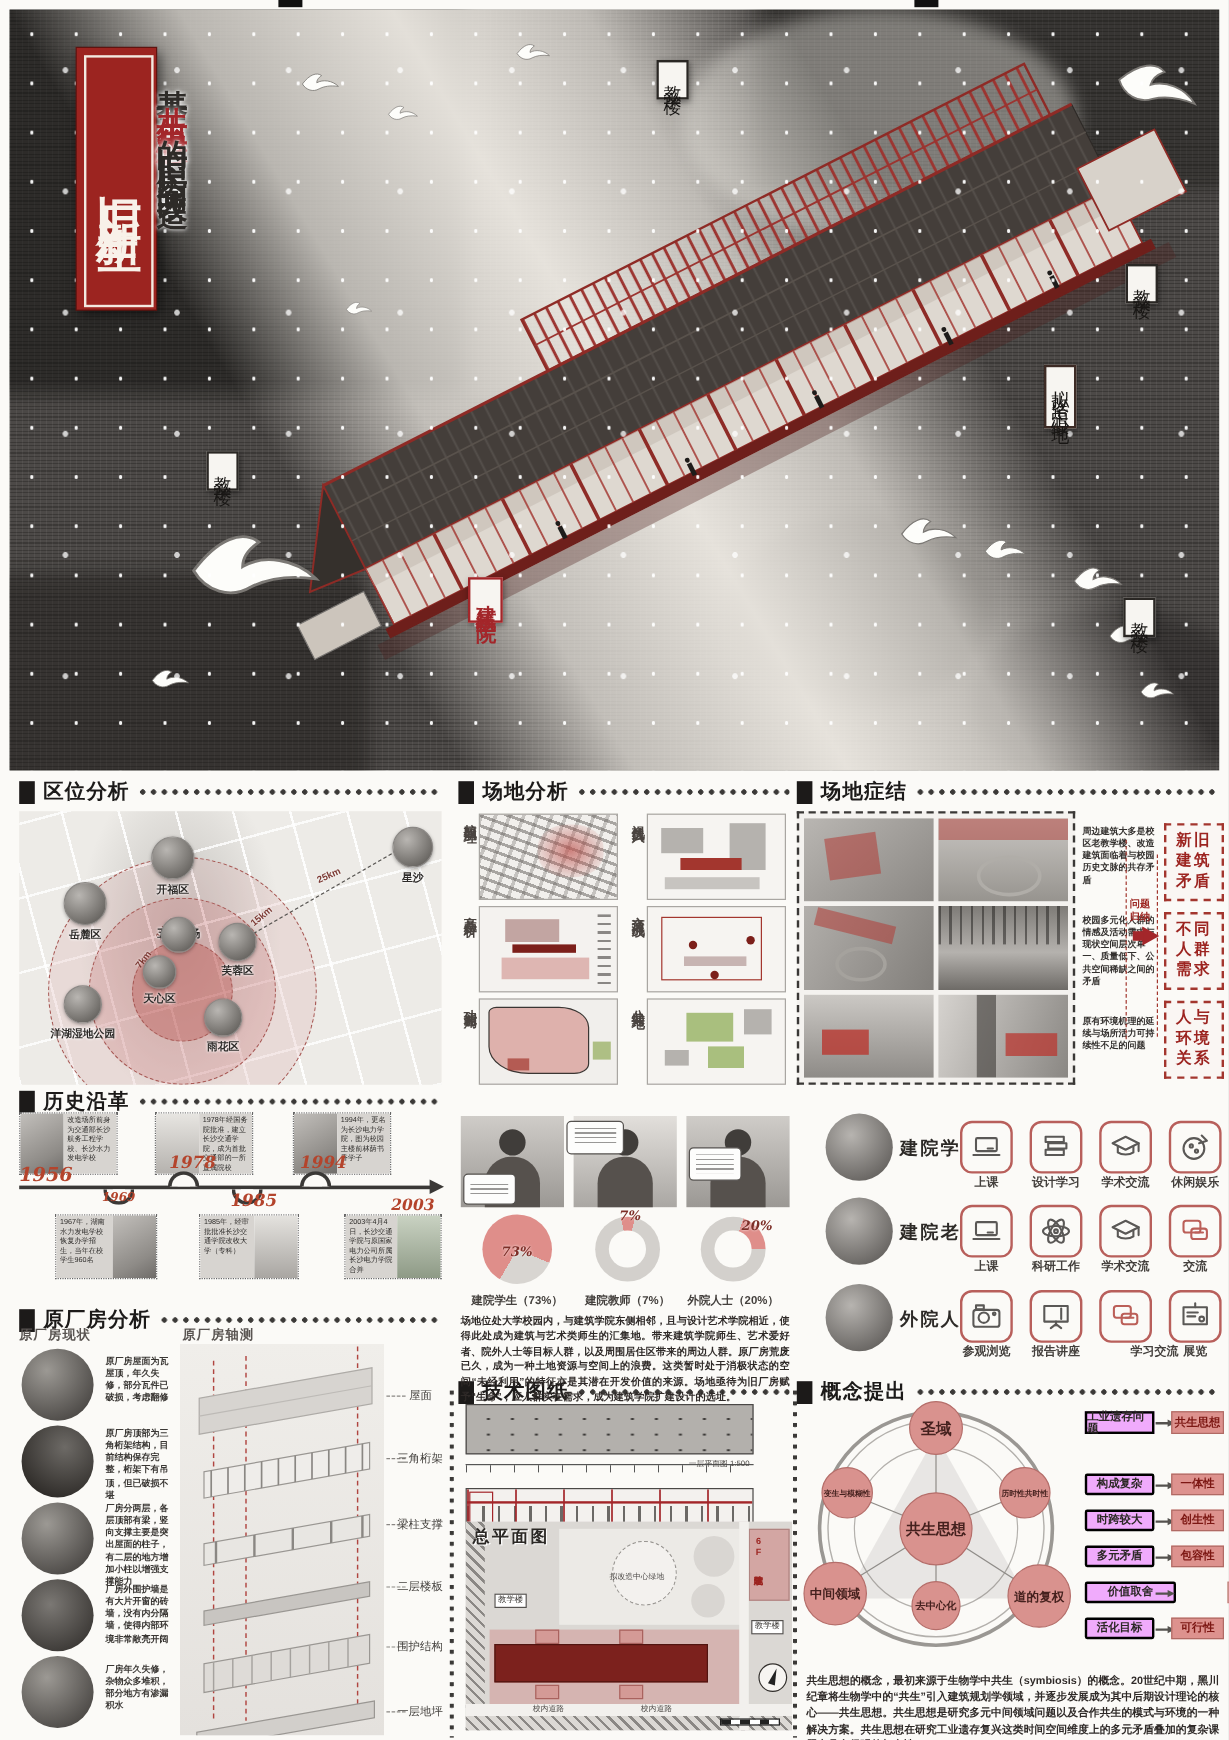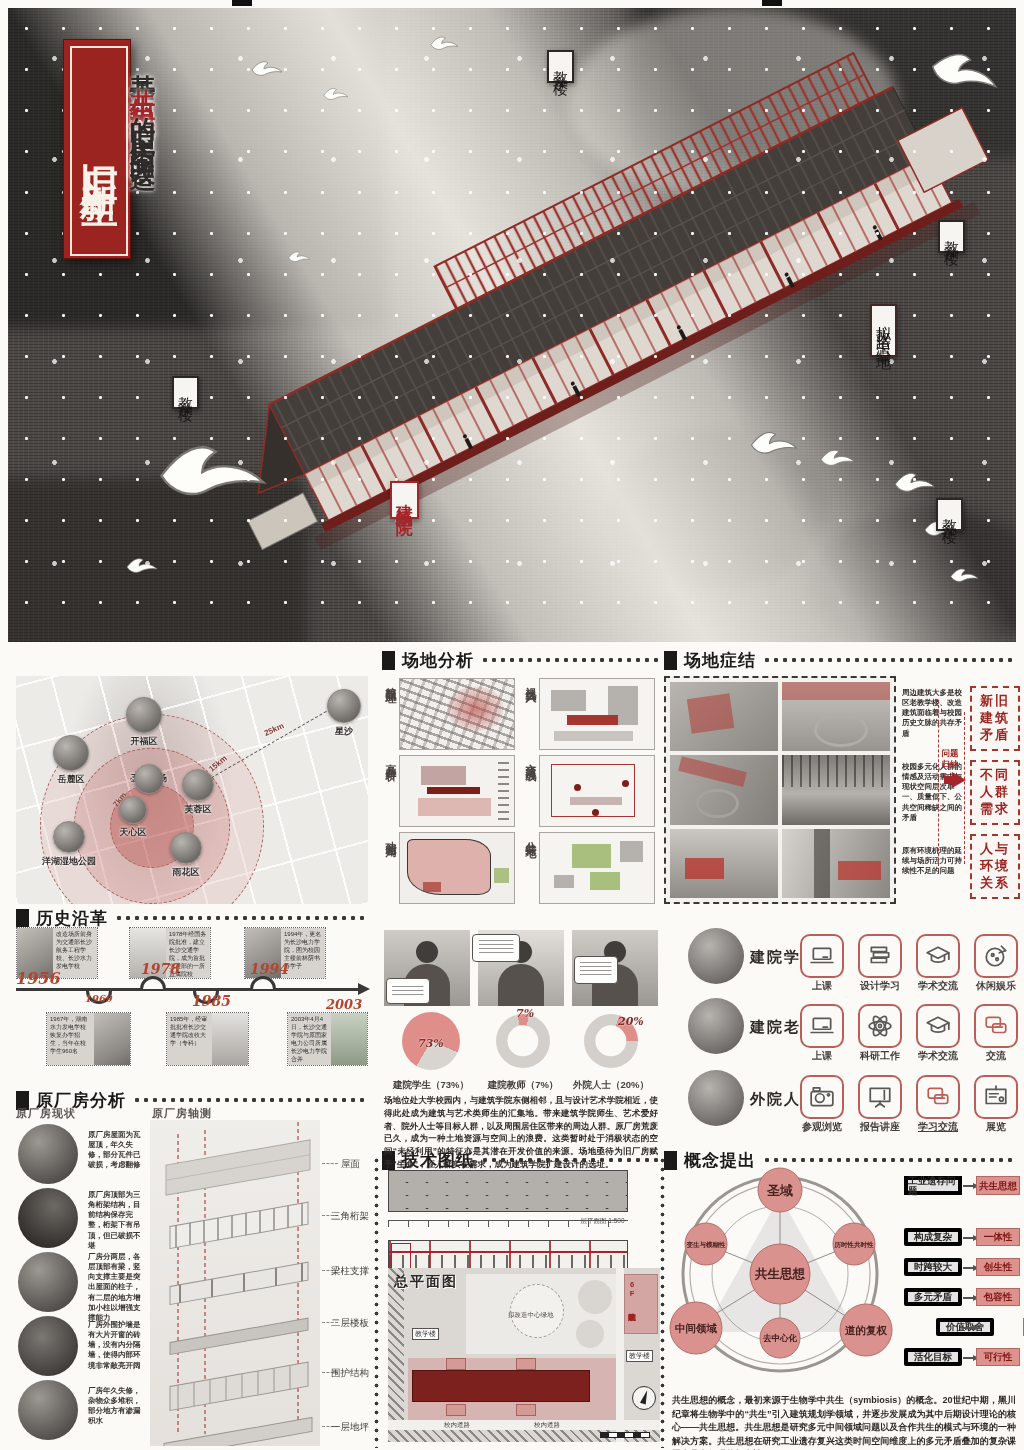--- a/index.html
+++ b/index.html
@@ -93,21 +93,21 @@
   .dimline{position:absolute;left:388px;top:1220px;width:240px;height:6px;border-top:1px solid #555;
     background:repeating-linear-gradient(90deg,#555 0 1px,transparent 1px 20px);}
   .elev{position:absolute;left:388px;top:1240px;width:240px;height:34px;background:#f3f1ee;border:1px solid #4a4846;box-sizing:border-box;overflow:hidden;}
   .cap{position:absolute;font:6.5px/1 "Liberation Sans",sans-serif;color:#4a4744;white-space:nowrap;}
   .siteplan{position:absolute;left:388px;top:1268px;width:272px;height:174px;background:#dbd8d4;overflow:hidden;}
   .hatch{background:repeating-linear-gradient(45deg,#8a8784 0 2px,transparent 2px 6.5px);}
   .splab{position:absolute;font:6.5px/1 "Liberation Sans",sans-serif;color:#4c4946;white-space:nowrap;}
   .spbox{position:absolute;background:#fff;border:1px solid #55524f;font:7px/1.2 "Liberation Sans",sans-serif;color:#33302d;padding:1px 2px;white-space:nowrap;}
   .masterlab{position:absolute;left:394px;top:1274px;font:bold 14px/1 "DejaVu Serif",serif;color:#2b2825;letter-spacing:2px;text-shadow:1px 1px 0 #fff;z-index:3;}
   
-  .cfrom{position:absolute;border:4px solid #000000;background:#e5e5e5;font:bold 9.5px/1 "Liberation Sans",sans-serif;color:#2b2825;
+  .cfrom{position:absolute;border:2px solid #000000;background:#f0abfc;font:bold 9.5px/1 "Liberation Sans",sans-serif;color:#2b2825;
     display:flex;align-items:center;justify-content:center;box-sizing:border-box;}
   .cto{position:absolute;border:1px solid #b06a64;background:#dd928e;font:bold 9.5px/1 "Liberation Sans",sans-serif;color:#7c1713;
     display:flex;align-items:center;justify-content:center;box-sizing:border-box;}
   .dasharrow{position:absolute;border-top:2px dashed #55524f;}
   .dasharrow::after{content:"";position:absolute;right:-4px;top:-4.5px;width:0;height:0;border-left:6px solid #55524f;border-top:3.5px solid transparent;border-bottom:3.5px solid transparent;}
 </style>
 </head>
 <body>
 
 <div class="board">
@@ -207,20 +207,25 @@
     <div class="vlabel" style="left:539px;top:42px;">教学楼</div>
     <div class="vlabel" style="left:930px;top:212px;">教学楼</div>
     <div class="vlabel brown" style="left:862px;top:296px;">拟改造中心绿地</div>
     <div class="vlabel" style="left:164px;top:368px;">教学楼</div>
     <div class="vlabel" style="left:928px;top:490px;">教学楼</div>
     <div class="vlabel red" style="left:382px;top:473px;font-size:17px;">建筑学院</div>
   </div>
   <div class="regmark" style="left:232px;width:20px;"></div>
   <div class="regmark" style="left:762px;width:20px;"></div>
 
+  <div class="sec-head" style="left:16px;top:650px;width:352px;">
+    <div class="sq"></div>
+    <div class="t">区位分析</div>
+    <div class="dots"></div>
+  </div>
   <div class="sec-head" style="left:382px;top:650px;width:276px;">
     <div class="sq"></div>
     <div class="t">场地分析</div>
     <div class="dots"></div>
   </div>
   <div class="sec-head" style="left:664px;top:650px;width:352px;">
     <div class="sq"></div>
     <div class="t">场地症结</div>
     <div class="dots"></div>
   </div>
@@ -511,21 +516,21 @@
       </svg>
   </div>
   <div class="actlab" style="left:880px;top:1122px;">报告讲座</div>
   <div class="actbox" style="left:916px;top:1075px;">
     <svg class="icon red" width="26" height="26" viewBox="0 0 24 24">
         <rect x="3" y="4" width="13" height="9" rx="2"></rect>
         <rect x="9" y="10" width="12" height="8" rx="2"></rect>
         <line x1="12" y1="13" x2="18" y2="13"></line>
       </svg>
   </div>
-  <div class="actlab" style="left:938px;top:1122px;text-decoration:underline;">学习交流</div>
+  <div class="actlab" style="left:962px;top:1122px;">学习交流</div>
   <div class="actbox" style="left:974px;top:1075px;">
     <svg class="icon" width="26" height="26" viewBox="0 0 24 24">
         <rect x="3" y="5" width="18" height="13"></rect>
         <line x1="12" y1="2" x2="12" y2="5"></line>
         <line x1="6" y1="9" x2="14" y2="9"></line>
         <line x1="6" y1="12" x2="12" y2="12"></line>
         <circle cx="17" cy="14" r="1.8"></circle>
       </svg>
   </div>
   <div class="actlab" style="left:996px;top:1122px;">展览</div>
@@ -681,21 +686,21 @@
   <div class="cto" style="left:976px;top:1176px;width:44px;height:19px;">共生思想</div>
   <div class="cfrom" style="left:904px;top:1228px;width:58px;height:18px;border-radius:2px;">构成复杂</div>
   <div class="dasharrow" style="left:963px;top:1237px;width:12px;"></div>
   <div class="cto" style="left:976px;top:1228px;width:44px;height:18px;">一体性</div>
   <div class="cfrom" style="left:904px;top:1258px;width:58px;height:18px;border-radius:2px;">时跨较大</div>
   <div class="dasharrow" style="left:963px;top:1267px;width:12px;"></div>
   <div class="cto" style="left:976px;top:1258px;width:44px;height:18px;">创生性</div>
   <div class="cfrom" style="left:904px;top:1288px;width:58px;height:18px;border-radius:2px;">多元矛盾</div>
   <div class="dasharrow" style="left:963px;top:1297px;width:12px;"></div>
   <div class="cto" style="left:976px;top:1288px;width:44px;height:18px;">包容性</div>
-  <div class="cfrom" style="left:904px;top:1318px;width:58px;height:18px;border-radius:2px;margin-left:32px;">价值取舍</div>
+  <div class="cfrom" style="left:904px;top:1318px;width:76px;height:18px;border-radius:2px;">价值取舍</div>
   <div class="dasharrow" style="left:963px;top:1327px;width:12px;"></div>
   <div class="cto" style="left:976px;top:1318px;width:44px;height:18px;margin-left:47px;">价值观</div>
   <div class="cfrom" style="left:904px;top:1348px;width:58px;height:18px;border-radius:2px;">活化目标</div>
   <div class="dasharrow" style="left:963px;top:1357px;width:12px;"></div>
   <div class="cto" style="left:976px;top:1348px;width:44px;height:18px;">可行性</div>
   <div class="para" style="left:672px;top:1394px;width:344px;font-size:9px;">共生思想的概念，最初来源于生物学中共生（symbiosis）的概念。20世纪中期，黑川纪章将生物学中的“共生”引入建筑规划学领域，并逐步发展成为其中后期设计理论的核心——共生思想。共生思想是研究多元中间领域问题以及合作共生的模式与环境的一种解决方案。共生思想在研究工业遗存复兴这类时间空间维度上的多元矛盾叠加的复杂课题中具有很强的契合性。</div>
 
 </div>
 
 </body></html>

